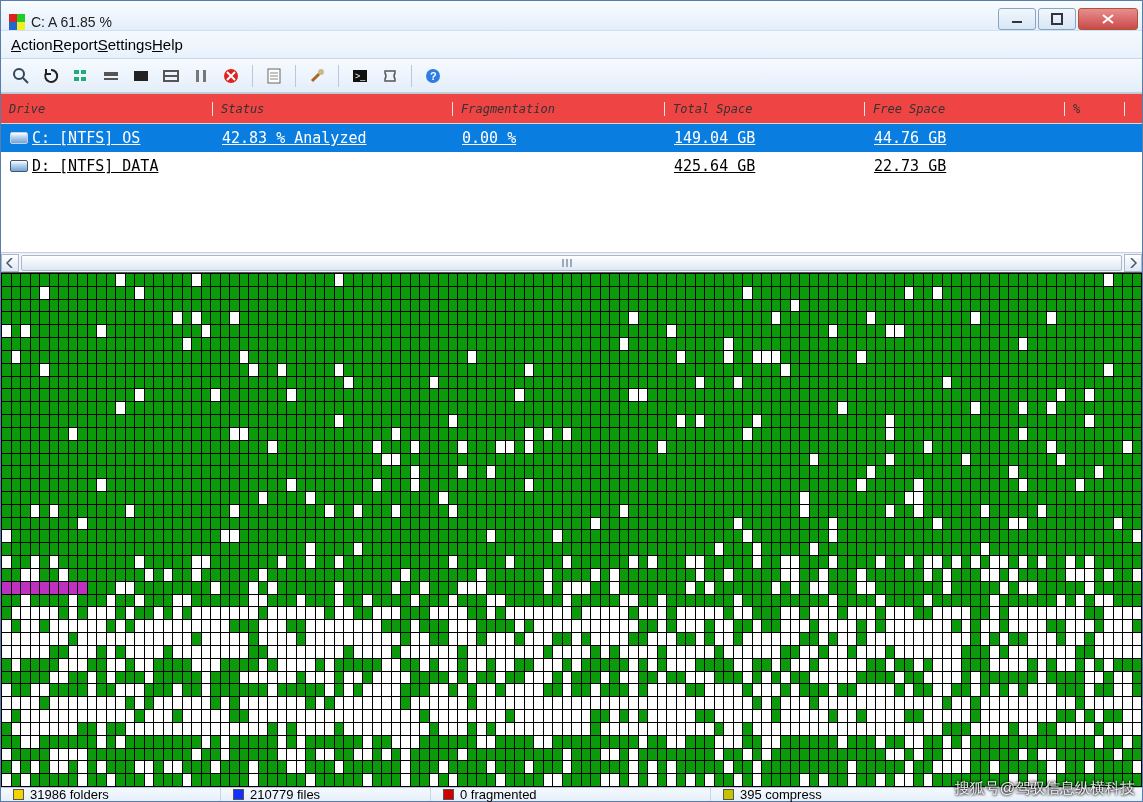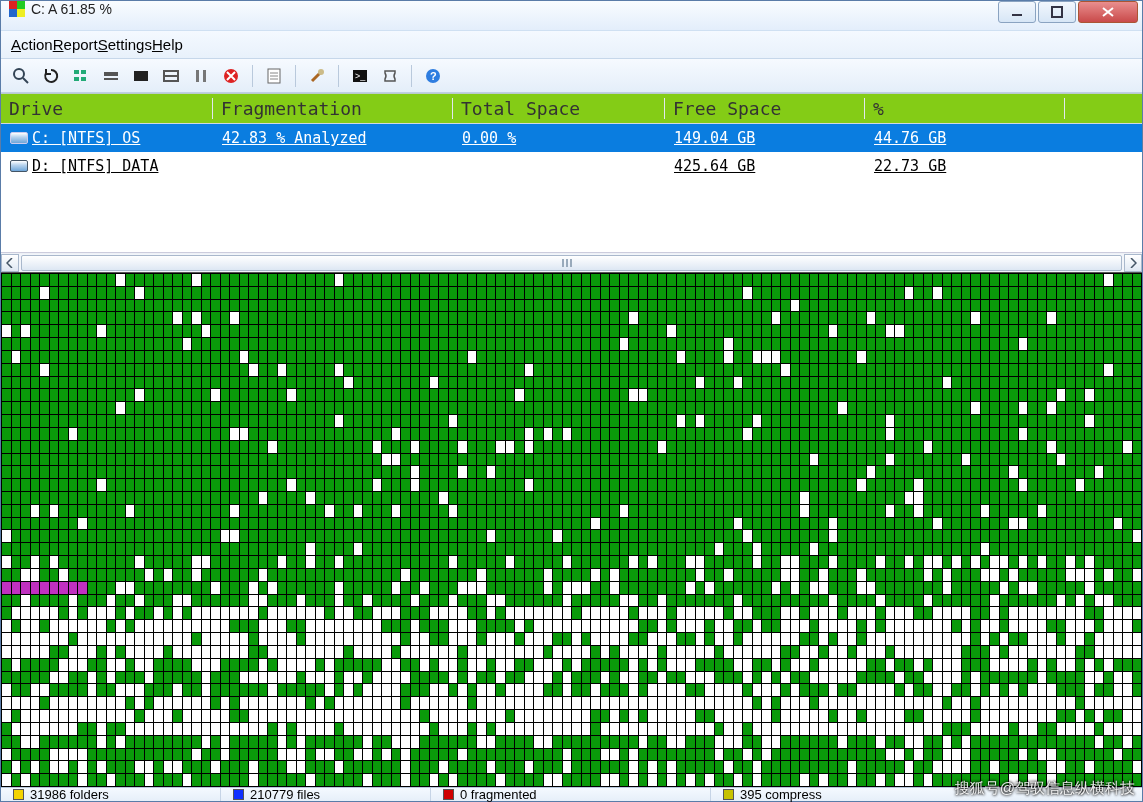--- a/index.html
+++ b/index.html
@@ -19,21 +19,21 @@
     width: 1143px;
     height: 802px;
     display: flex;
     flex-direction: column;
   }
   
   .titlebar {
     height: 30px;
     background: linear-gradient(#f9fcff, #e3eefb);
     display: flex;
-    align-items: flex-start;
+    align-items: flex-end;
     padding: 0 4px 0 8px;
     border-bottom: 1px solid #cfe0f2;
   }
   .app-icon {
     width: 16px; height: 16px; margin-right: 6px;
     display: grid; grid-template-columns: 1fr 1fr; grid-template-rows: 1fr 1fr;
   }
   .app-icon span:nth-child(1){background:#d22;}
   .app-icon span:nth-child(2){background:#2c2;}
   .app-icon span:nth-child(3){background:#26c;}
@@ -80,24 +80,25 @@
     border-top:1px solid #bcc;
   }
   .thead, .trow {
     display:grid;
     grid-template-columns: 212px 240px 212px 200px 200px 60px;
     align-items:center;
     height:30px;
   }
   .thead {
     font-family: "Consolas", monospace;
-    font-size:18px;
+    font-size:12px;
     color:#333;
     border-bottom:1px solid #d0d8e0;
-    background:#84cc16;
+    background:#ef4444;
+    font-style:italic;
   }
   .thead > div { padding: 0 8px; border-right:1px solid #e2e8ee;}
   .trow {
     font-family: "Consolas", monospace;
     font-size:15px;
     height:28px;
   }
   .trow > div { padding: 0 9px; white-space:nowrap; overflow:hidden;text-decoration:underline;}
   .trow.selected { background:#0a7de0; color:#fff; }
   .ralign { text-align:left;}
@@ -268,20 +269,21 @@
         <svg width="18" height="18">
           <circle cx="9" cy="9" r="7" fill="#2e7de0"></circle>
           <text x="6" y="13" fill="#fff" font-size="11" font-weight="bold">?</text>
         </svg>
       </div>
   </div>
 
   <div class="table-wrap">
     <div class="thead">
       <div>Drive</div>
+      <div>Status</div>
       <div class="ralign">Fragmentation</div>
       <div class="ralign">Total Space</div>
       <div class="ralign">Free Space</div>
       <div class="ralign">%</div>
     </div>
     <div id="drive-rows">
         <div class="trow selected">
           <div class="drive-cell">
             <span class="drive-icon"></span>
             <span>C: [NTFS]  OS</span>

